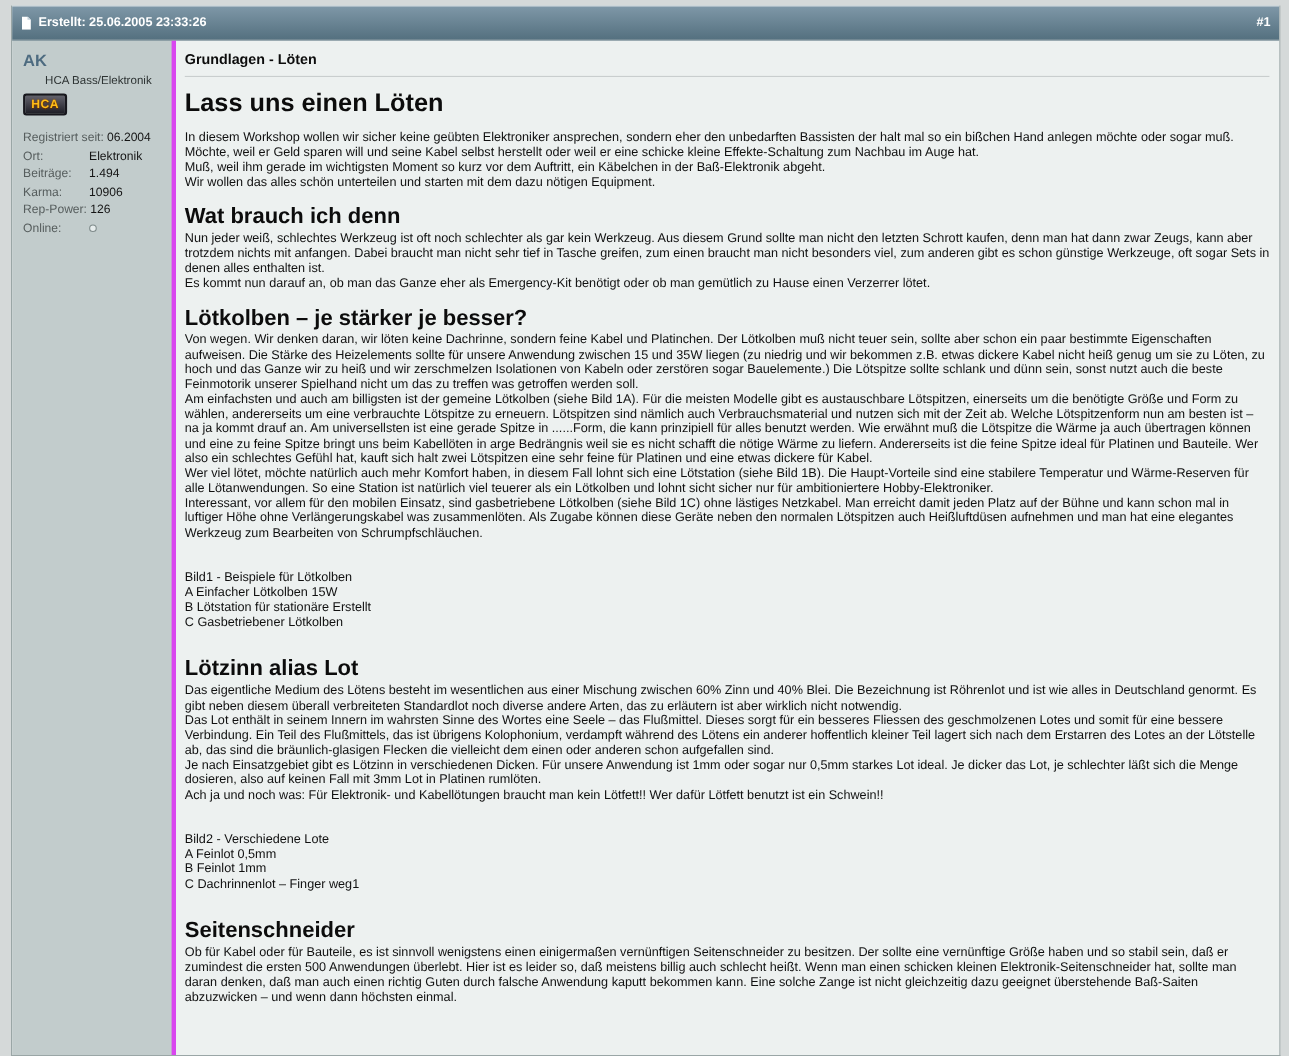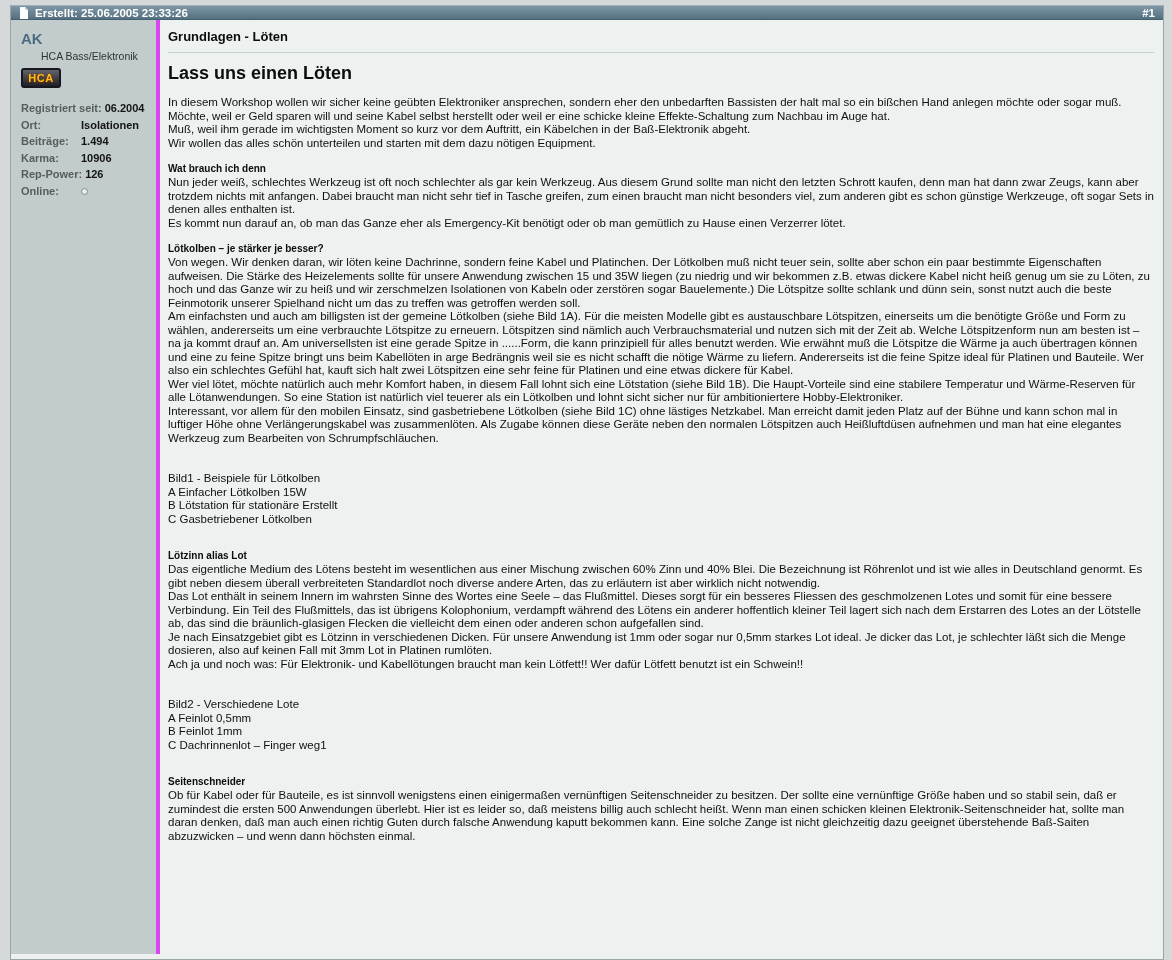--- a/index.html
+++ b/index.html
@@ -10,21 +10,21 @@
     color:#101010;
   }
   .post-wrap {
     position:absolute; left:10px; top:5px; width:1154px; height:955px;
     border:1px solid #9aa6a6; border-top:none;
     background:#edf1f0;
     overflow:hidden;
   }
   
   .post-header {
-    height:15px;
+    height:32px;
     background:linear-gradient(#7e97a7,#54707f);
     border-top:1px solid #9db0bb;
     border-bottom:1px solid #44606e;
     display:flex; align-items:center;
     padding:0 8px;
     color:#ffffff; font-size:11.5px; font-weight:bold;
   }
   .doc-icon { display:inline-flex; margin-right:6px; }
   .post-number { margin-left:auto; font-weight:bold; }
   
@@ -40,40 +40,40 @@
   .usertitle { font-size:10.5px; color:#2e3434; margin-top:3px;padding-left:20px; }
   .hca-badge {
     margin-top:6px; width:40px; height:20px;
     background:linear-gradient(#62626c,#1f1f27);
     border:2px solid #17171d; border-radius:3px;
     display:flex; align-items:center; justify-content:center;
     color:#ffbd17; font-size:11px; font-weight:bold; letter-spacing:.5px;
     text-shadow:0 1px 1px #5e2c00, 0 0 2px #a34d00;
   }
   .user-fields { margin-top:14px; }
-  .user-field { margin-bottom:3.5px; line-height:13px; white-space:nowrap;font-weight:bold; }
+  .user-field { margin-bottom:3.5px; line-height:13px; white-space:nowrap; }
   .user-field .lbl { display:inline-block; min-width:60px; padding-right:3px; color:#565d5d; }
   .user-field .val { color:#141414; }
   .online-dot {
     display:inline-block; width:7px; height:7px; border-radius:50%;
     border:1px solid #7f8b8b; background:#e7eded; vertical-align:middle;
   }
   
   .main {
     flex:1; padding:9px 9px 13px 8px;
     background:#edf1f0;
   }
   .post-title { font-size:13px; font-weight:bold; color:#0c0c0c; }
   .title-rule { border:none; border-top:1px solid #c9cece; margin:8px 0 10px 0; }
-  .big-heading { font-size:18px; font-weight:bold; color:#0c0c0c; margin:4px 0 12px 0; }
+  .big-heading { font-size:23px; font-weight:bold; color:#0c0c0c; margin:4px 0 12px 0; }
   .para {
     font-size:11.5px; line-height:13.5px; white-space:pre-line; color:#101010;
     margin:0;
   }
-  .section-heading { font-size:10px; font-weight:bold; color:#0c0c0c; margin:13px 0 2px 0; }
+  .section-heading { font-size:20px; font-weight:bold; color:#0c0c0c; margin:13px 0 2px 0; }
   .caption { margin-top:27px; margin-bottom:24px; }
 </style>
 </head>
 <body>
 
 <div class="post-wrap">
 
   <div class="post-header">
     <span class="doc-icon">
       <svg width="10" height="12" viewBox="0 0 10 12">
@@ -90,21 +90,21 @@
     <div class="sidebar">
       <a class="username" href="#">AK</a>
       <div class="usertitle">HCA Bass/Elektronik</div>
       <div class="hca-badge">HCA</div>
 
       <div class="user-fields">
         <div class="user-field">
           <span class="lbl">Registriert seit:</span><span class="val">06.2004</span>
         </div>
         <div class="user-field">
-          <span class="lbl">Ort:</span><span class="val">Isolationen</span>
+          <span class="lbl">Ort:</span><span class="val">Elektronik</span>
         </div>
         <div class="user-field">
           <span class="lbl">Beiträge:</span><span class="val">1.494</span>
         </div>
         <div class="user-field">
           <span class="lbl">Karma:</span><span class="val">10906</span>
         </div>
         <div class="user-field">
           <span class="lbl">Rep-Power:</span><span class="val">126</span>
         </div>

